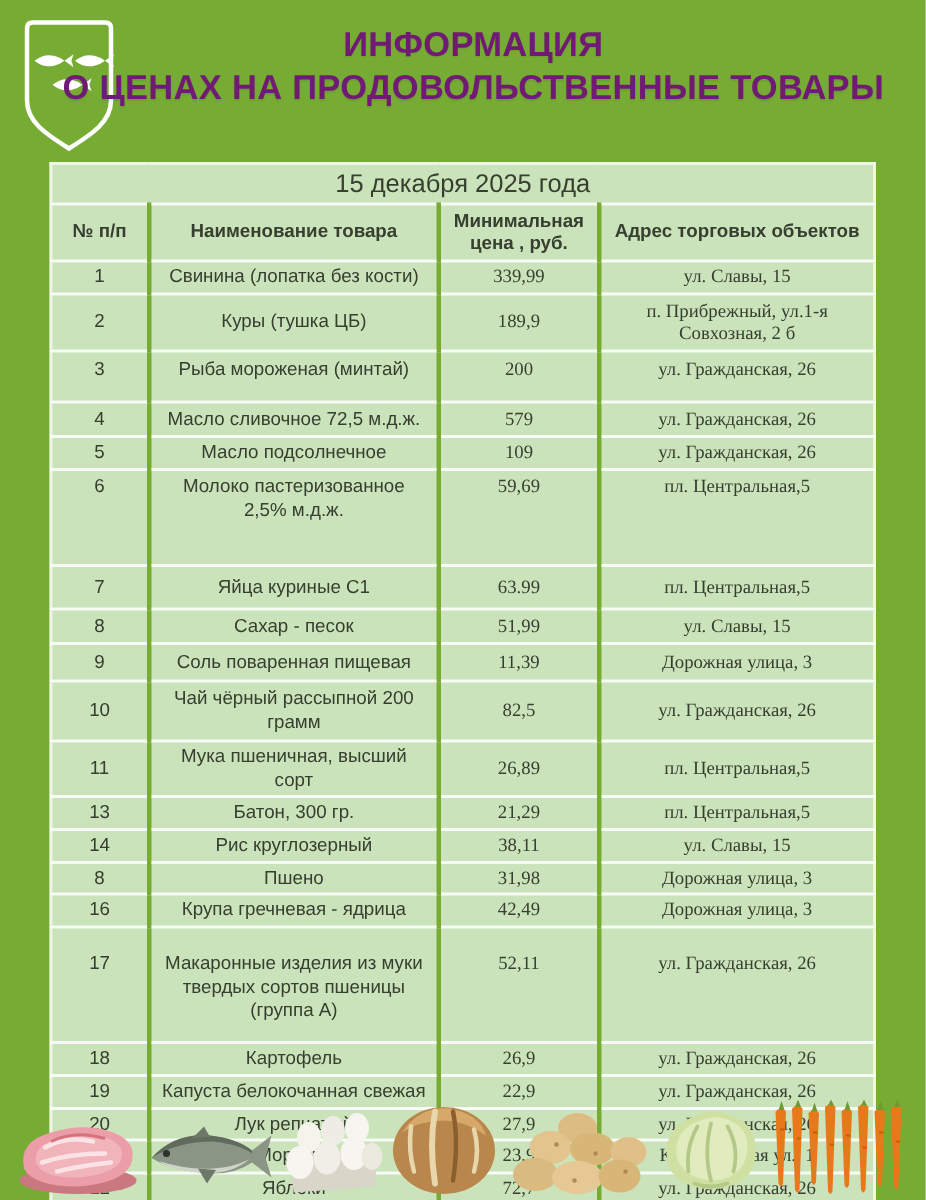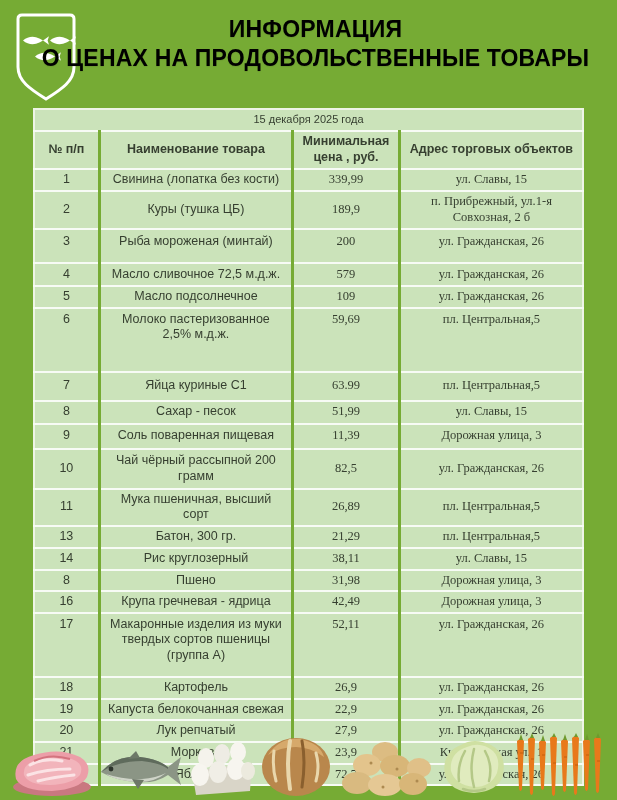--- a/index.html
+++ b/index.html
@@ -8,40 +8,40 @@
     background:#76ab34;
     font-family:"Liberation Sans", sans-serif;
     position:relative; overflow:hidden;
   }
 
   
   .header { position:absolute; top:0; left:0; width:617px; height:108px; }
   .emblem { position:absolute; top:11px; left:10px; width:72px; height:94px; }
   .titles {
     position:absolute; top:15px; left:0; width:617px;
-    text-align:center; color:#000000; font-weight:bold;
+    text-align:center; color:#701a75; font-weight:bold;
     padding-left:14px; box-sizing:border-box;
     text-shadow:0 1px 1px rgba(0,0,0,0.08);
   }
   .title-line { font-size:23px; line-height:29px; letter-spacing:0.2px; white-space:nowrap; }
 
   
   .table-wrap { position:absolute; top:108px; left:33px; width:551px; }
   table.price-table {
     border-collapse:collapse; width:100%;
     background:#cbe3ba; color:#363f30;
     border:2px solid #eef4e6;
   }
   .price-table td, .price-table th {
     font-size:12.5px; line-height:1.25;
     padding:2px 6px; text-align:center; vertical-align:middle;
     border-bottom:2px solid rgba(255,255,255,0.85);
   }
   .price-table th + th, .price-table td + td { border-left:3px solid #76ab34; }
-  .date-row td { height:16px; font-size:11px; border-left:none; }
+  .date-row td { height:16px; font-size:17px; border-left:none; }
   .price-table thead th { font-weight:bold; height:32px; }
   tbody tr td:first-child { width:60px; }
   tbody tr td:nth-child(2) { width:198px; }
   tbody tr td:nth-child(3) { width:93px;font-family:Liberation Serif, serif; }
   tbody tr td:nth-child(4) { width:192px;font-family:Liberation Serif, serif; }
 
   .row-1 td{height:16px}
   .row-2 td{height:32px}
   .row-3 td{height:26px; vertical-align:top; padding-top:4px}
   .row-4 td{height:17px}
@@ -50,21 +50,21 @@
   .row-7 td{height:23px}
   .row-8 td{height:17px}
   .row-9 td{height:19px}
   .row-10 td{height:34px}
   .row-11 td{height:19px}
   .row-12 td{height:16px}
   .row-13 td{height:15px}
   .row-14 td{height:16px}
   .row-15 td{height:15px}
   .row-16 td{height:15px}
-  .row-17 td{height:57px; vertical-align:top; padding-top:3px}
+  .row-17 td{height:57px; vertical-align:top; padding-top:16px}
   .row-18 td{height:16px}
   .row-19 td{height:15px}
   .row-20 td{height:15px}
   .row-21 td{height:14px}
   .row-22 td{height:14px}
 
   
   .foods {
     position:absolute; left:0; bottom:3px; width:617px;
     display:flex; justify-content:space-between; align-items:flex-end;

